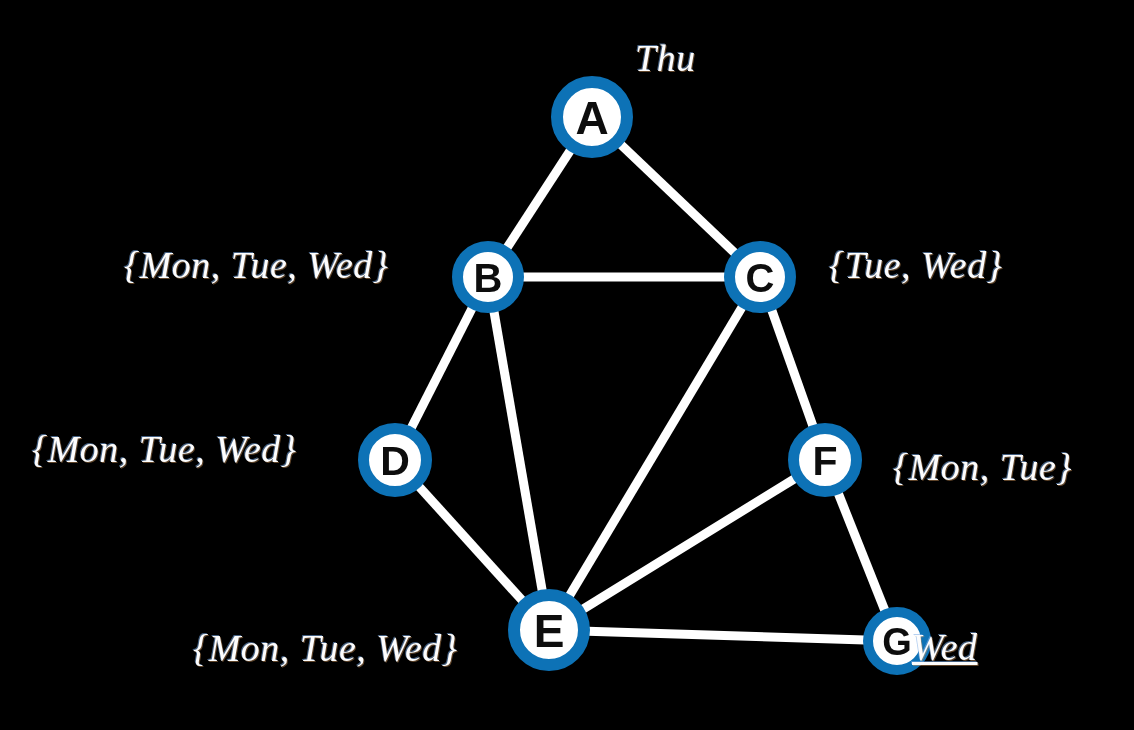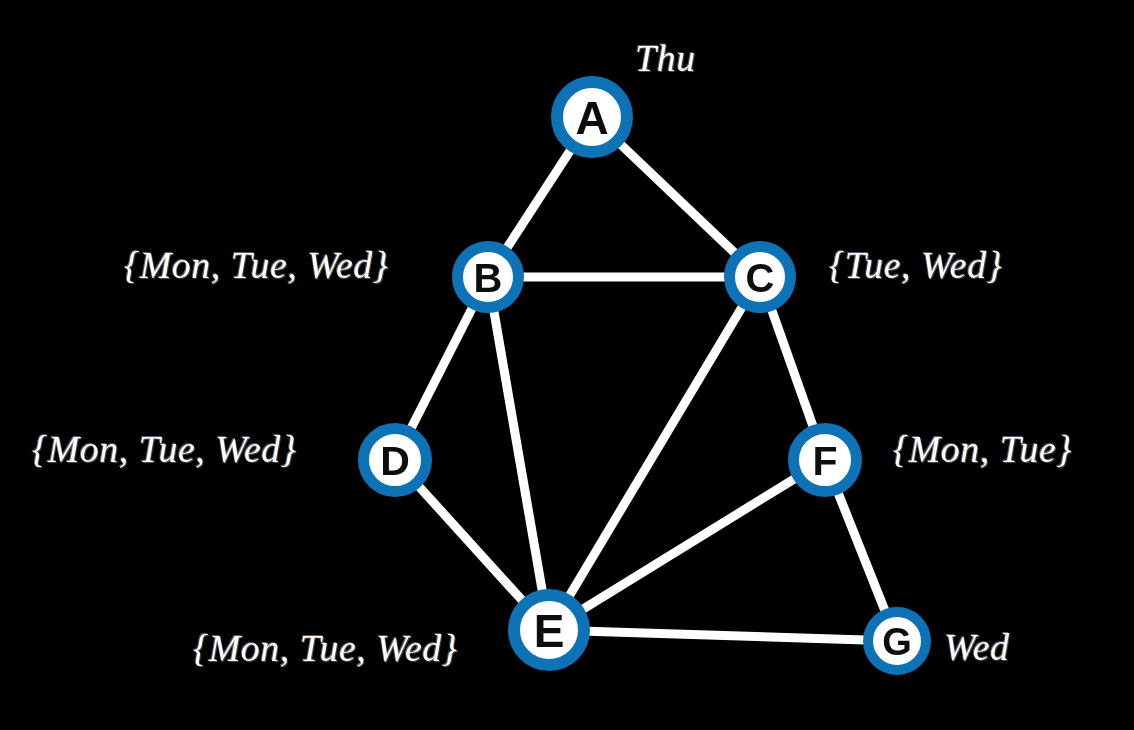--- a/index.html
+++ b/index.html
@@ -97,17 +97,17 @@
           <circle cx="897" cy="641" r="29" class="node-ring" fill="#ffffff" stroke="#0d72b6" stroke-width="10"></circle>
           <text x="897" y="642" class="node-letter" fill="#0d0d0d" font-size="38">G</text>
         </g>
       </g>
   </svg>
   <div id="labels-layer">
       <div class="domain-label" style="left: 635px; top: 36px; font-size: 38px; color: rgb(253, 253, 253);">Thu</div>
       <div class="domain-label" style="left: 124px; top: 243px; font-size: 38px; color: rgb(253, 253, 253);">{Mon, Tue, Wed}</div>
       <div class="domain-label" style="left: 829px; top: 243px; font-size: 38px; color: rgb(253, 253, 253); font-style: italic;">{Tue, Wed}</div>
       <div class="domain-label" style="left: 32px; top: 427px; font-size: 38px; color: rgb(253, 253, 253);">{Mon, Tue, Wed}</div>
-      <div class="domain-label" style="left: 893px; top: 427px; font-size: 38px; color: rgb(253, 253, 253);">{Mon, Tue}</div>
+      <div class="domain-label" style="left: 893px; top: 445px; font-size: 38px; color: rgb(253, 253, 253);">{Mon, Tue}</div>
       <div class="domain-label" style="left: 193px; top: 626px; font-size: 38px; color: rgb(253, 253, 253);">{Mon, Tue, Wed}</div>
-      <div class="domain-label" style="left: 944px; top: 625px; font-size: 38px; color: rgb(253, 253, 253);">Wed</div>
+      <div class="domain-label" style="left: 912px; top: 625px; font-size: 38px; color: rgb(253, 253, 253); text-decoration: underline;">Wed</div>
     </div>
 </div>
 
 </body></html>

